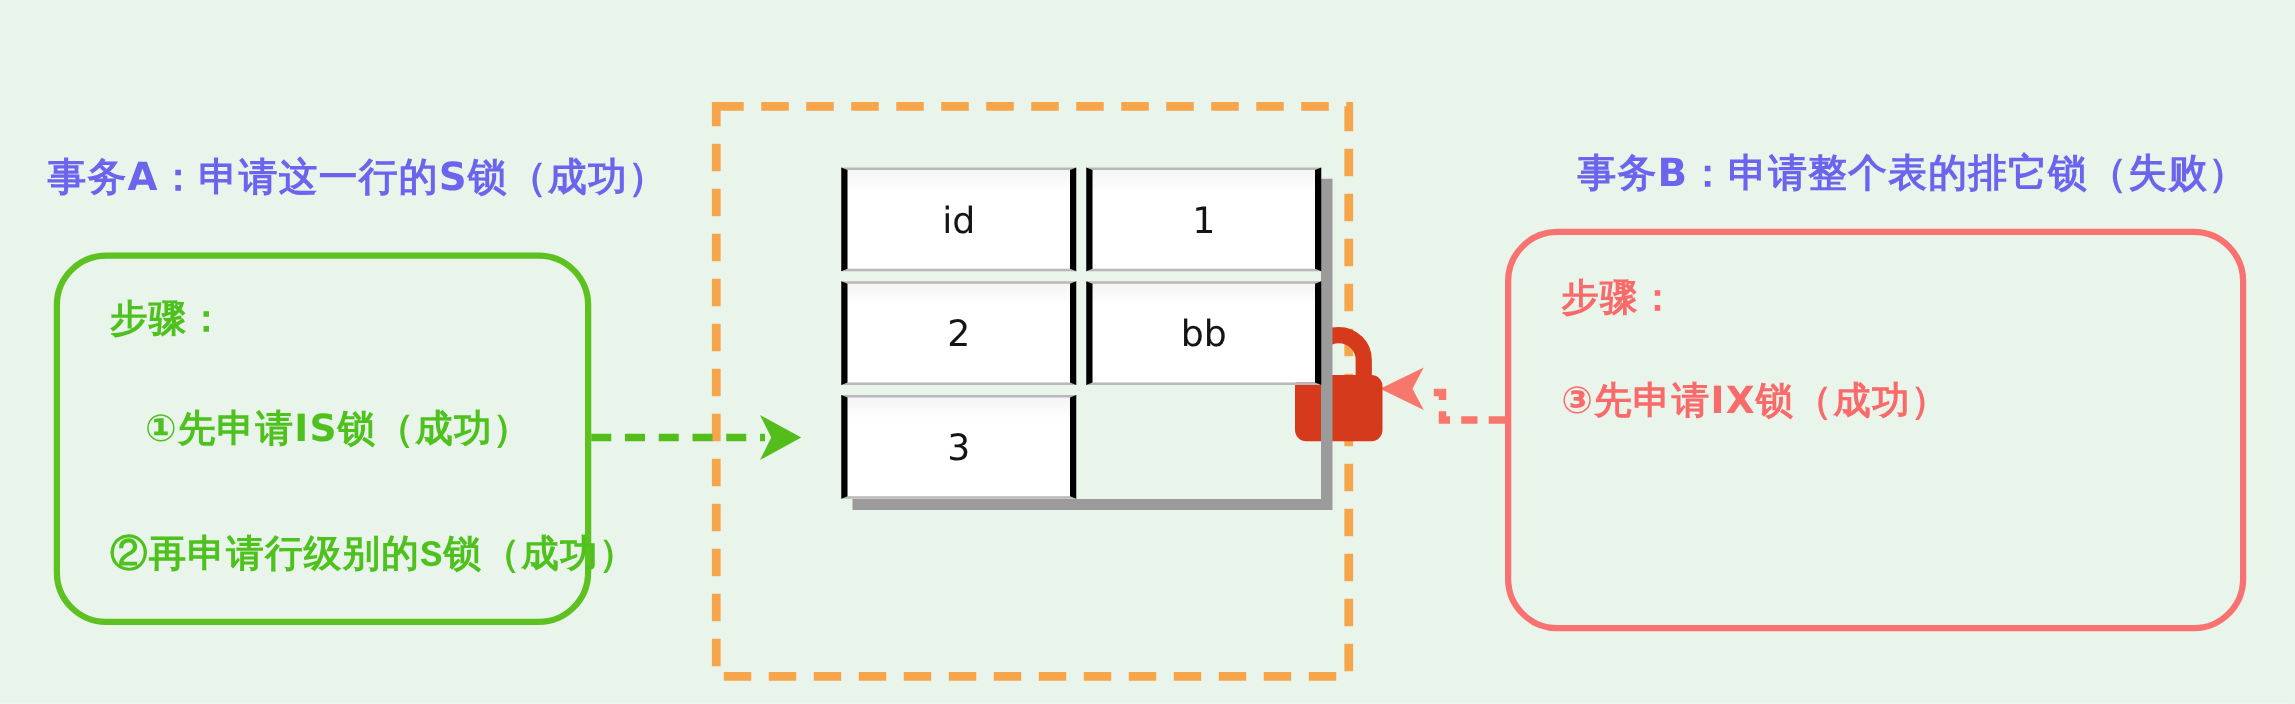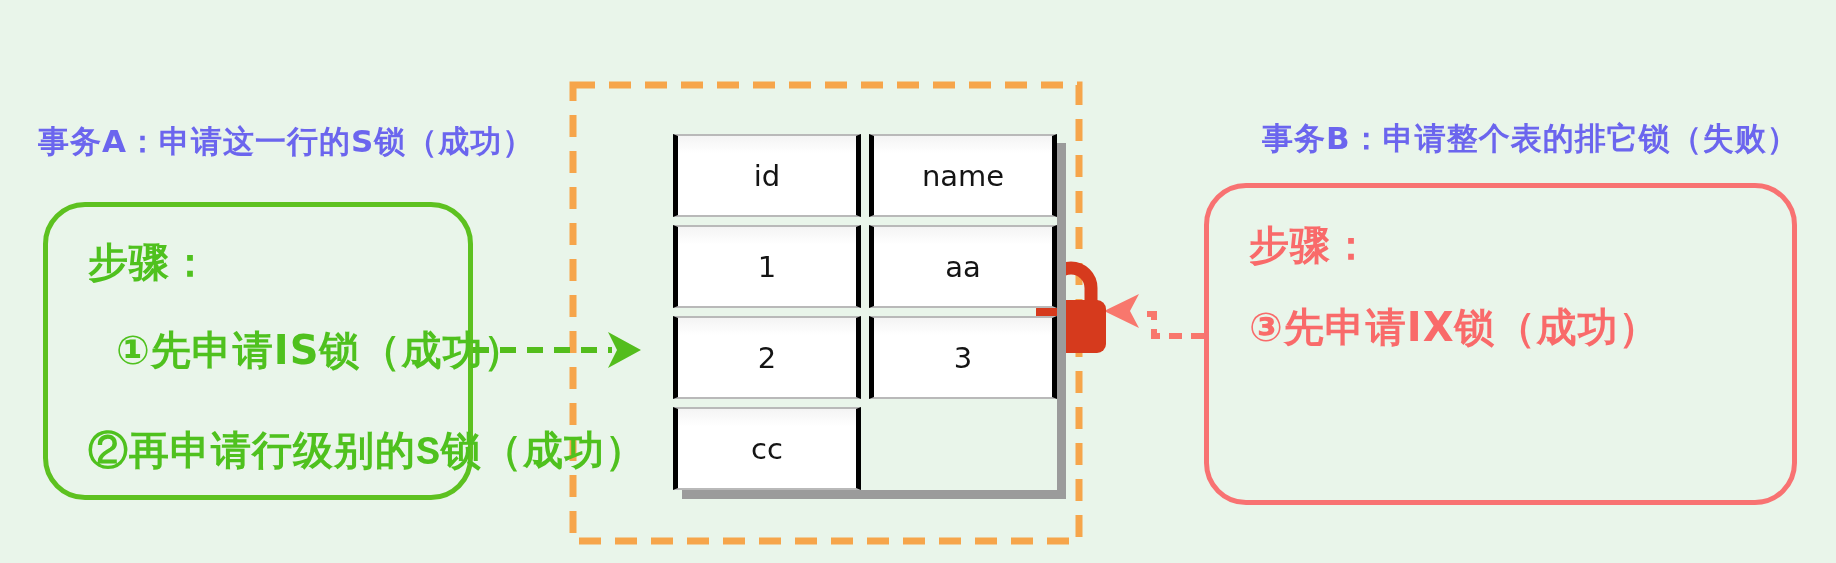--- a/index.html
+++ b/index.html
@@ -30,21 +30,21 @@
     left:43px;top:202px;width:430px;height:298px;
     border:5px solid #5dc120;
   }
   #box-b{
     left:1204px;top:183px;width:593px;height:322px;
     border:5px solid #f87272;
   }
   .box-line{
     position:absolute;
     left:40px;
-    font-size:40px;
+    font-size:30px;
     font-weight:bold;
     white-space:nowrap;
     letter-spacing:1px;
   }
   #box-a .box-line{color:#4fc11e;}
   #box-b .box-line{color:#f96a6a;}
   #box-a .l1{top:28px;}
   #box-a .l2{top:116px;margin-left:28px;}
   #box-a .l3{top:216px;font-family:Liberation Mono, monospace;}
   #box-b .l1{top:30px;}
@@ -110,24 +110,22 @@
     <div class="box-line l3">②再申请行级别的S锁（成功）</div>
   </div>
 
   <div id="box-b" class="step-box">
     <div class="box-line l1">步骤：</div>
     <div class="box-line l2">③先申请IX锁（成功）</div>
   </div>
 
   <div id="db-table">
     <div class="cell">id</div>
-    <div class="cell">name</div>
 
     <div class="cell">1</div>
-    <div class="cell">aa</div>
 
     <div class="cell">2</div>
+    <div class="cell">bb</div>
 
     <div class="cell">3</div>
-    <div class="cell">cc</div>
   </div>
 
 </div>
 
 </body></html>

